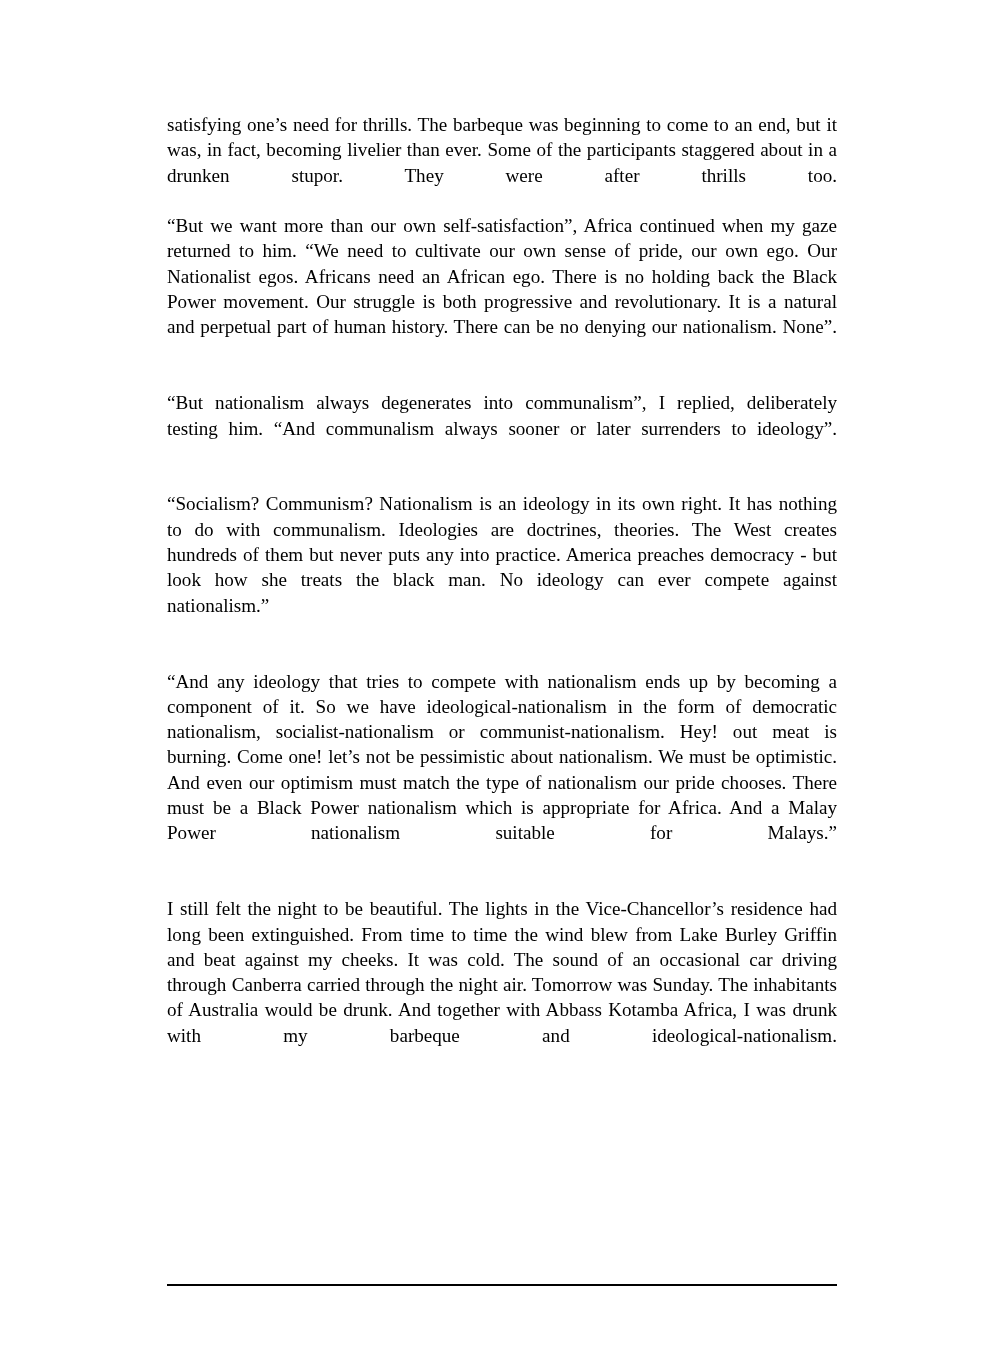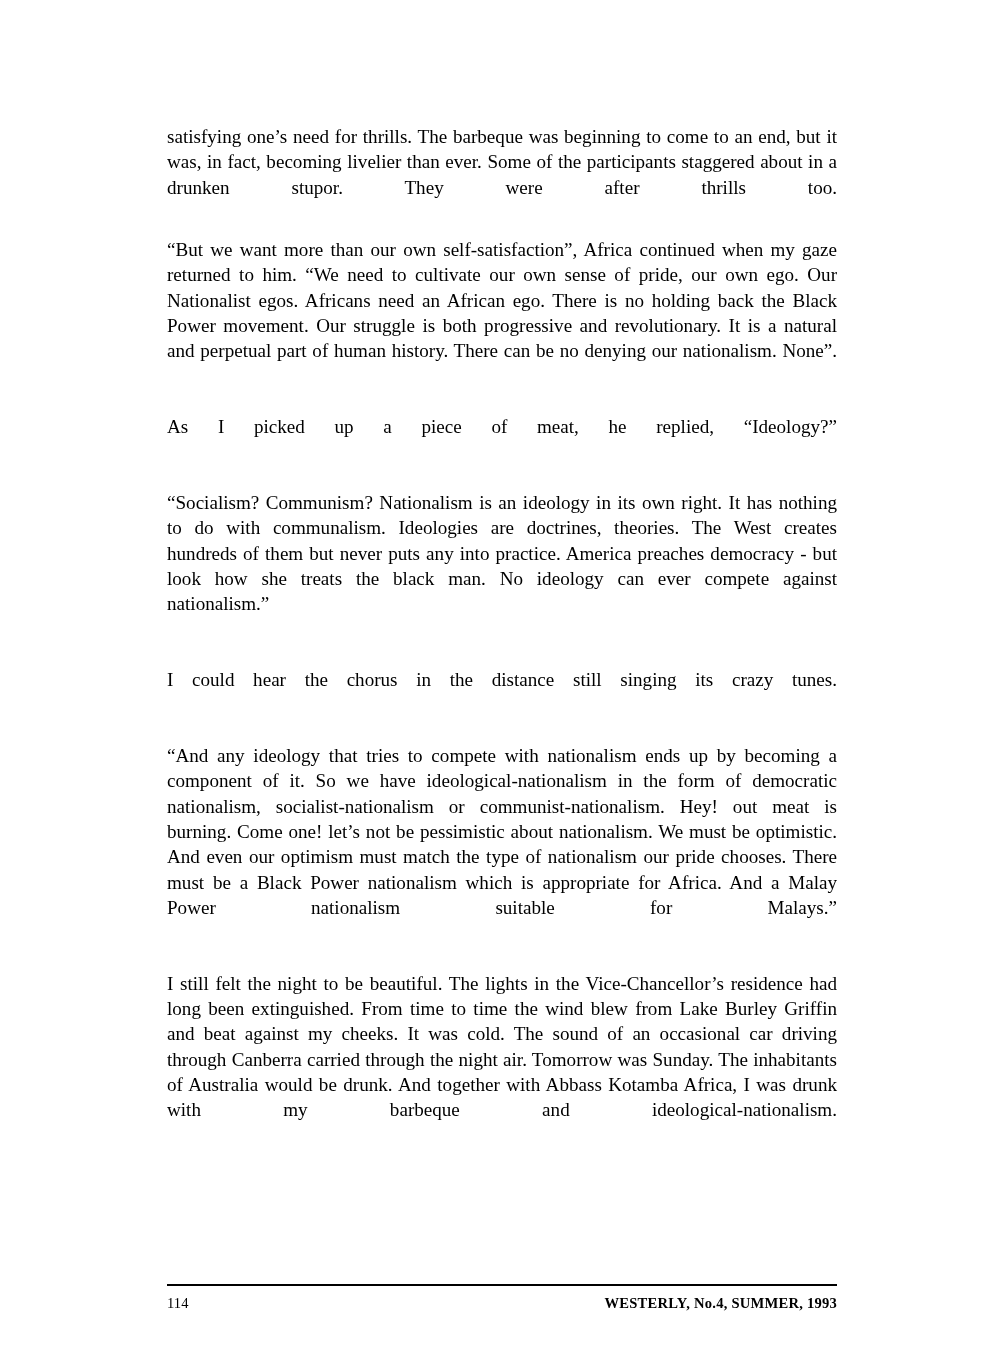--- a/index.html
+++ b/index.html
@@ -30,21 +30,21 @@
     font-size: 19.1px;
     line-height: 25.3px;
     text-align: justify;
     text-justify: inter-word;
     -webkit-hyphens: none;
     hyphens: none;
     word-spacing: 0.02em;
   }
   
   .para.tight {
-    margin-top: 12px;
+    margin-top: 0;
   }
   
   .para.spaced {
     margin-top: 25.3px;
   }
   
   .para:after {
     content: "";
     display: inline-block;
     width: 100%;
@@ -78,29 +78,24 @@
   }
 </style>
 </head>
 <body>
 
 <div class="page">
 
   <div class="text-column">
     <p class="para tight">satisfying one’s need for thrills.  The barbeque was beginning to come to an end, but it was, in fact, becoming livelier than ever.  Some of the participants staggered about in a drunken stupor.  They were after thrills too.</p>
     <p class="para tight">“But we want more than our own self-satisfaction”, Africa continued when my gaze returned to him.  “We need to cultivate our own sense of pride, our own ego.  Our Nationalist egos.  Africans need an African ego.  There is no holding back the Black Power movement.  Our struggle is both progressive and revolutionary.  It is a natural and perpetual part of human history.  There can be no denying our nationalism.  None”.</p>
-    <p class="para spaced">As I picked up a piece of meat, he replied, “Ideology?”</p>
+    <p class="para spaced">“But nationalism always degenerates into communalism”, I replied, deliberately testing him.  “And communalism always sooner or later surrenders to ideology”.</p>
     <p class="para spaced">“Socialism?  Communism?  Nationalism is an ideology in its own right.  It has nothing to do with communalism.  Ideologies are doctrines, theories.  The West creates hundreds of them but never puts any into practice.  America preaches democracy - but look how she treats the black man.  No ideology can ever compete against nationalism.”</p>
-    <p class="para spaced">I could hear the chorus in the distance still singing its crazy tunes.</p>
     <p class="para spaced">“And any ideology that tries to compete with nationalism ends up by becoming a component of it.   So we have ideological-nationalism in the form of democratic nationalism, socialist-nationalism or communist-nationalism.  Hey! out meat is burning.  Come one! let’s not be pessimistic about nationalism.  We must be optimistic.  And even our optimism must match the type of nationalism our pride chooses.   There must be a Black Power nationalism which is appropriate for Africa.  And a Malay Power nationalism suitable for Malays.”</p>
     <p class="para spaced">I still felt the night to be beautiful.   The lights in the Vice-Chancellor’s residence had long been extinguished.  From time to time the wind blew from Lake Burley Griffin and beat against my cheeks.  It was cold.  The sound of an occasional car driving through Canberra carried through the night air.  Tomorrow was Sunday.  The inhabitants of Australia would be drunk.  And together with Abbass Kotamba Africa, I was drunk with my barbeque and ideological-nationalism.</p>
 
   </div>
 
   <div class="footer">
     <div class="footer-rule"></div>
-    <div class="footer-row">
-      <span class="page-number">114</span>
-      <span class="journal-citation">WESTERLY, No.4, SUMMER, 1993</span>
-    </div>
   </div>
 
 </div>
 
 </body></html>

